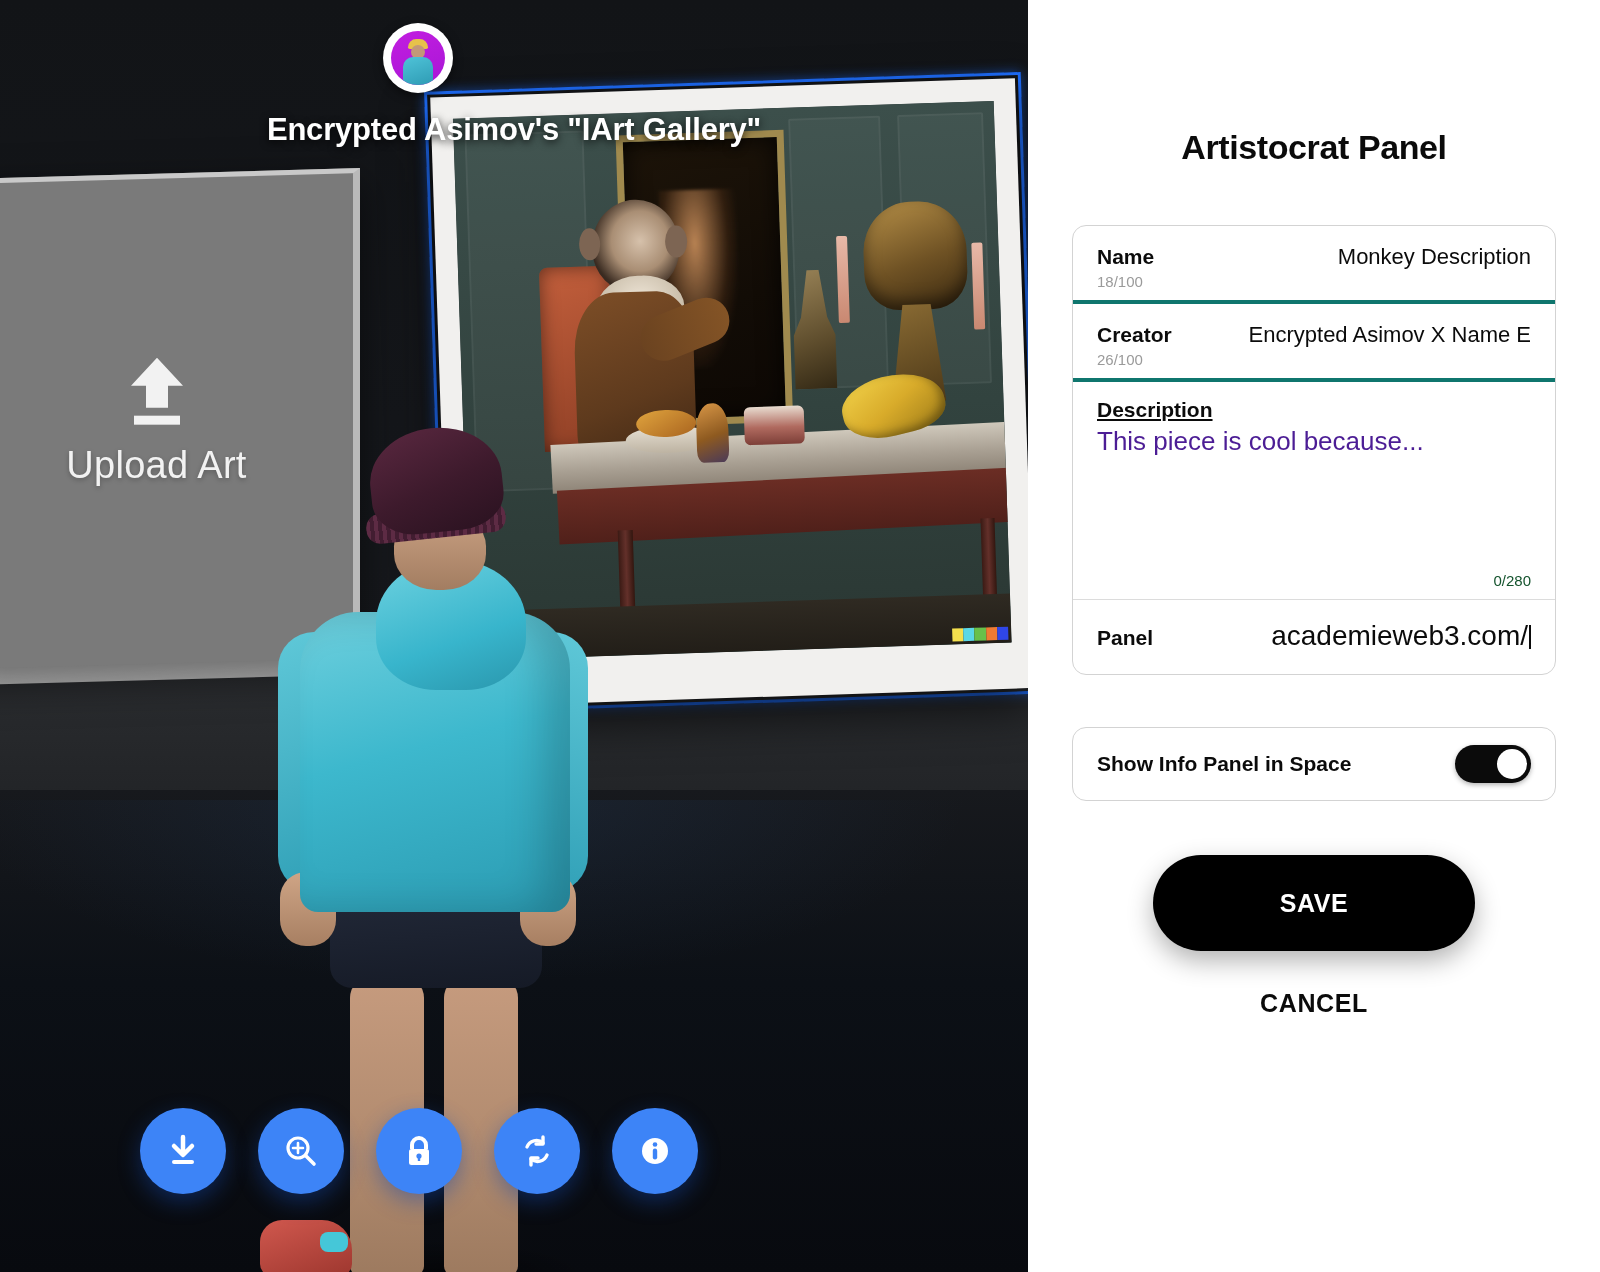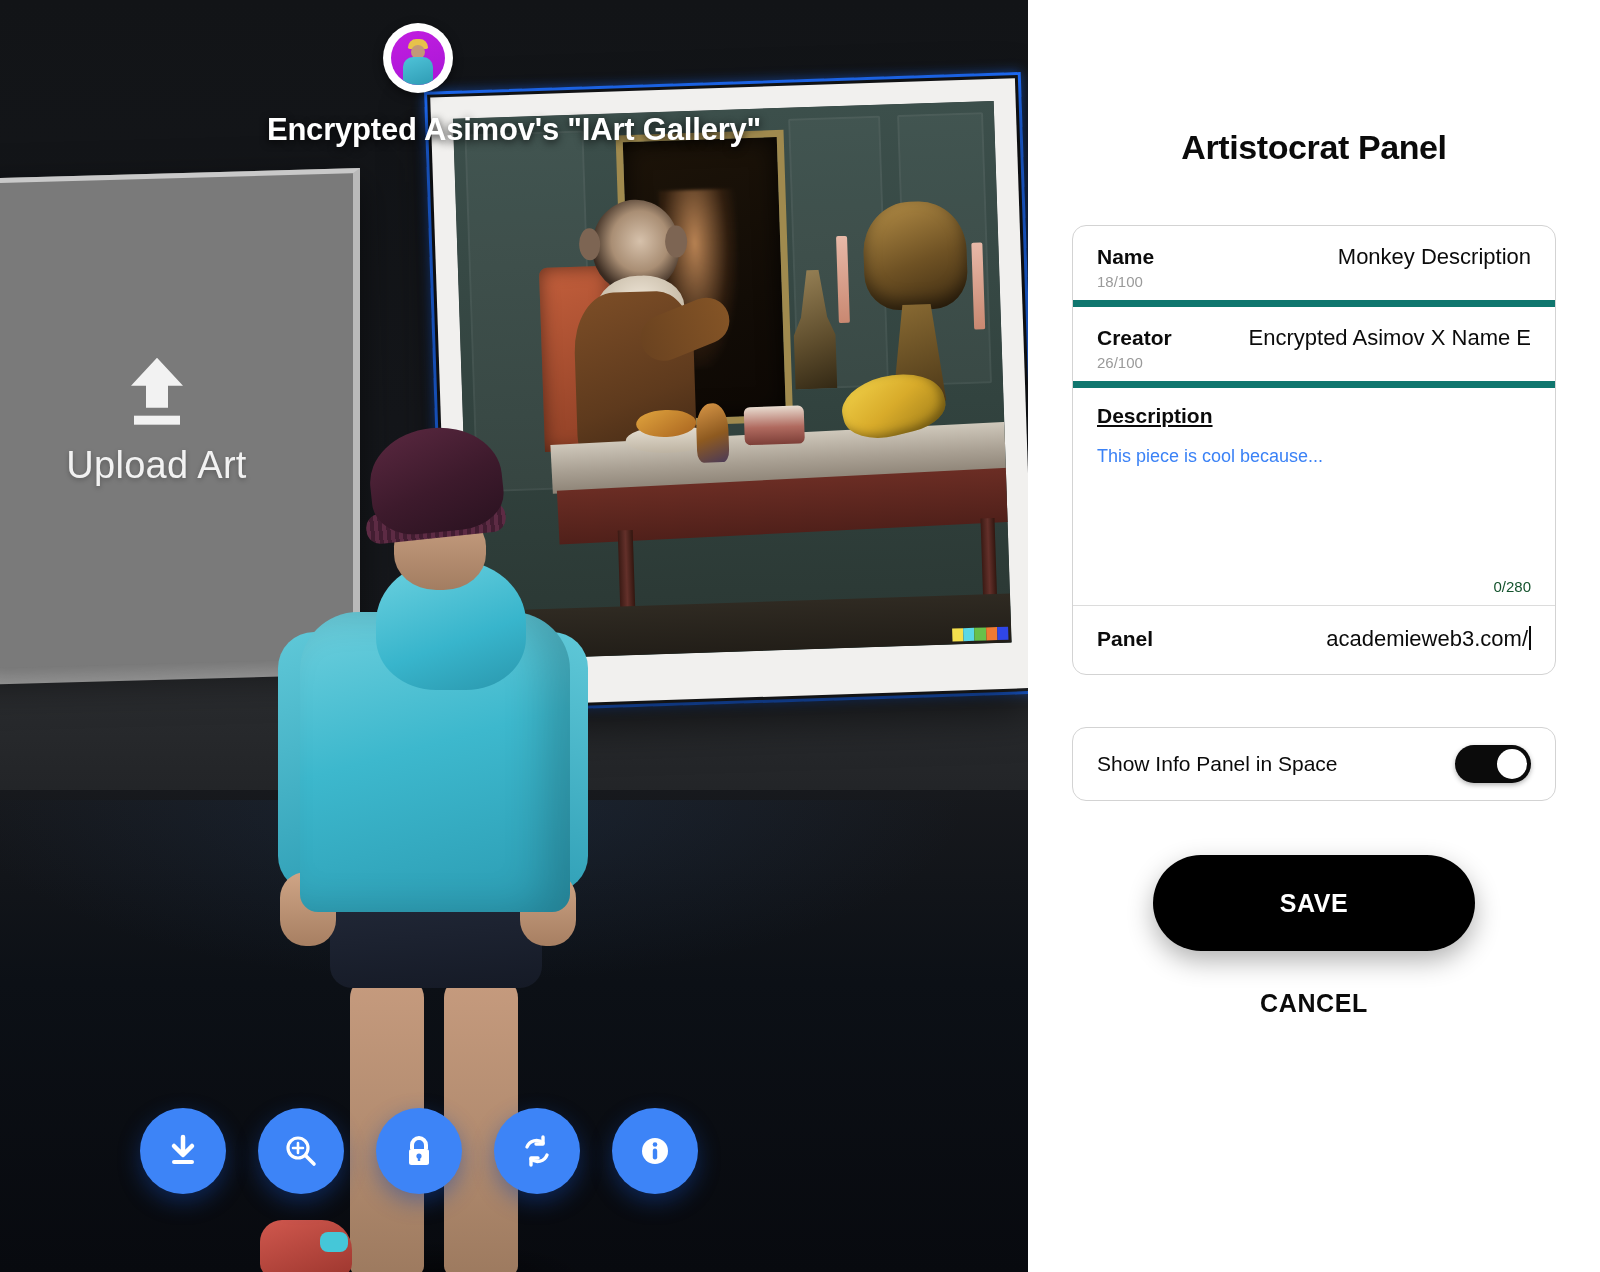--- a/index.html
+++ b/index.html
@@ -359,51 +359,51 @@
     margin-top: 128px;
     letter-spacing: -.4px;
   }
   .field-card {
     margin: 58px 44px 0 44px;
     border: 1px solid #d3d3d3;
     border-radius: 14px;
     background: #fff;
     overflow: hidden;
   }
-  .field-row { padding: 18px 24px 10px 24px; border-bottom: 7px solid #0f766e; }
+  .field-row { padding: 18px 24px 10px 24px; border-bottom: 4px solid #0f766e; }
   .field-row:last-child { border-bottom: none; }
   .row-inline { display: flex; align-items: baseline; justify-content: space-between; gap: 14px; }
   .f-label { font-size: 21px; font-weight: bold; color: #0b0b0b; white-space: nowrap; }
   .f-value {
     font-size: 22px; color: #0b0b0b; text-align: right;
     overflow: hidden; white-space: nowrap;
   }
   .f-counter { text-align: left; font-size: 15px; color: #9a9a9a; margin-top: 3px; }
 
   .desc-row { padding: 16px 24px 10px 24px; height: 218px; position: relative; border-bottom: 1px solid #dcdcdc; }
   .desc-label { font-size: 21px; font-weight: bold; color: #0b0b0b; text-decoration: underline; }
-  .desc-placeholder { font-size: 18px; color: #3b82f6; margin-top: 18px; }
+  .desc-placeholder { font-size: 26px; color: #4c1d95; margin-top: 4px; }
   .desc-counter { position: absolute; right: 24px; bottom: 10px; font-size: 15px; color: #14532d; }
 
   .link-row { padding: 20px 24px 22px 24px; }
-  .link-value { font-size: 22px; color: #0b0b0b; }
+  .link-value { font-size: 28px; color: #0b0b0b; }
   .caret {
     display: inline-block; width: 2px; height: 24px;
     background: #0b0b0b; vertical-align: -4px; margin-left: 1px;
   }
 
   .toggle-card {
     margin: 52px 44px 0 44px;
     border: 1px solid #d3d3d3;
     border-radius: 14px;
     height: 74px;
     display: flex; align-items: center; justify-content: space-between;
     padding: 0 24px;
   }
-  .toggle-label { font-size: 21px; font-weight: normal; color: #0b0b0b; }
+  .toggle-label { font-size: 21px; font-weight: bold; color: #0b0b0b; }
   .toggle {
     width: 76px; height: 38px; border-radius: 19px;
     background: #0b0b0b; position: relative; cursor: pointer;
     box-shadow: 0 2px 5px rgba(0,0,0,.3);
   }
   .toggle-knob {
     position: absolute; right: 4px; top: 4px;
     width: 30px; height: 30px; border-radius: 50%;
     background: #fff;
   }

